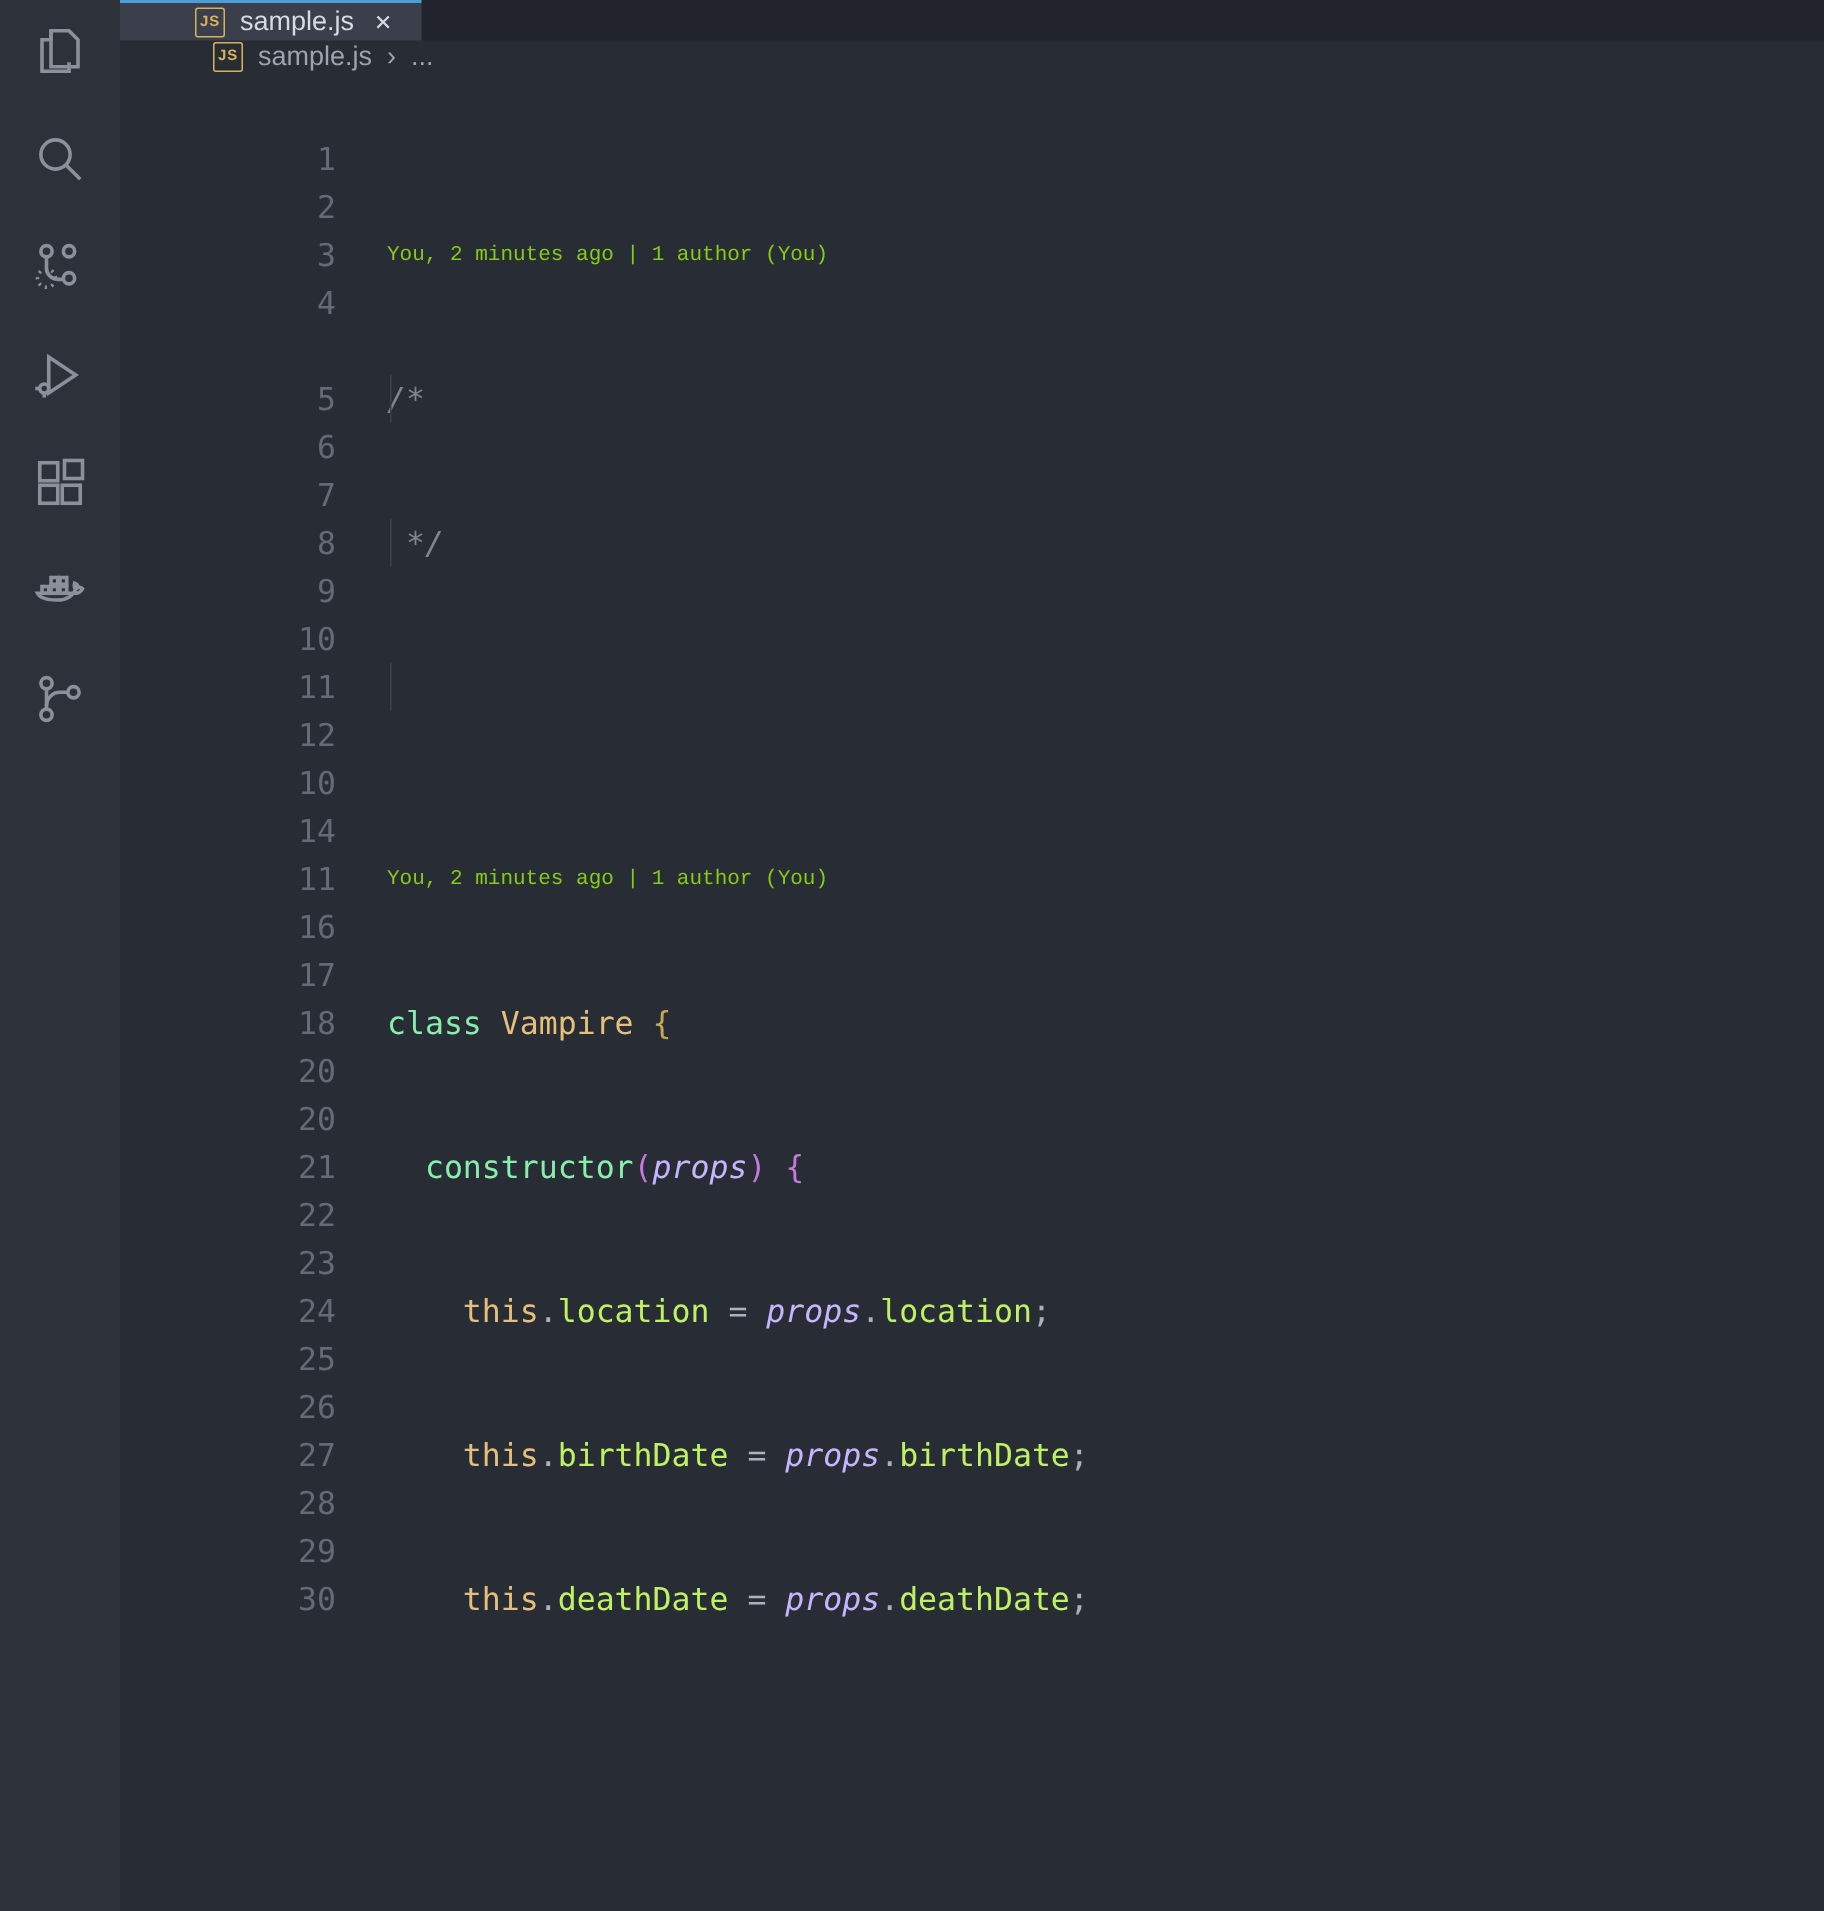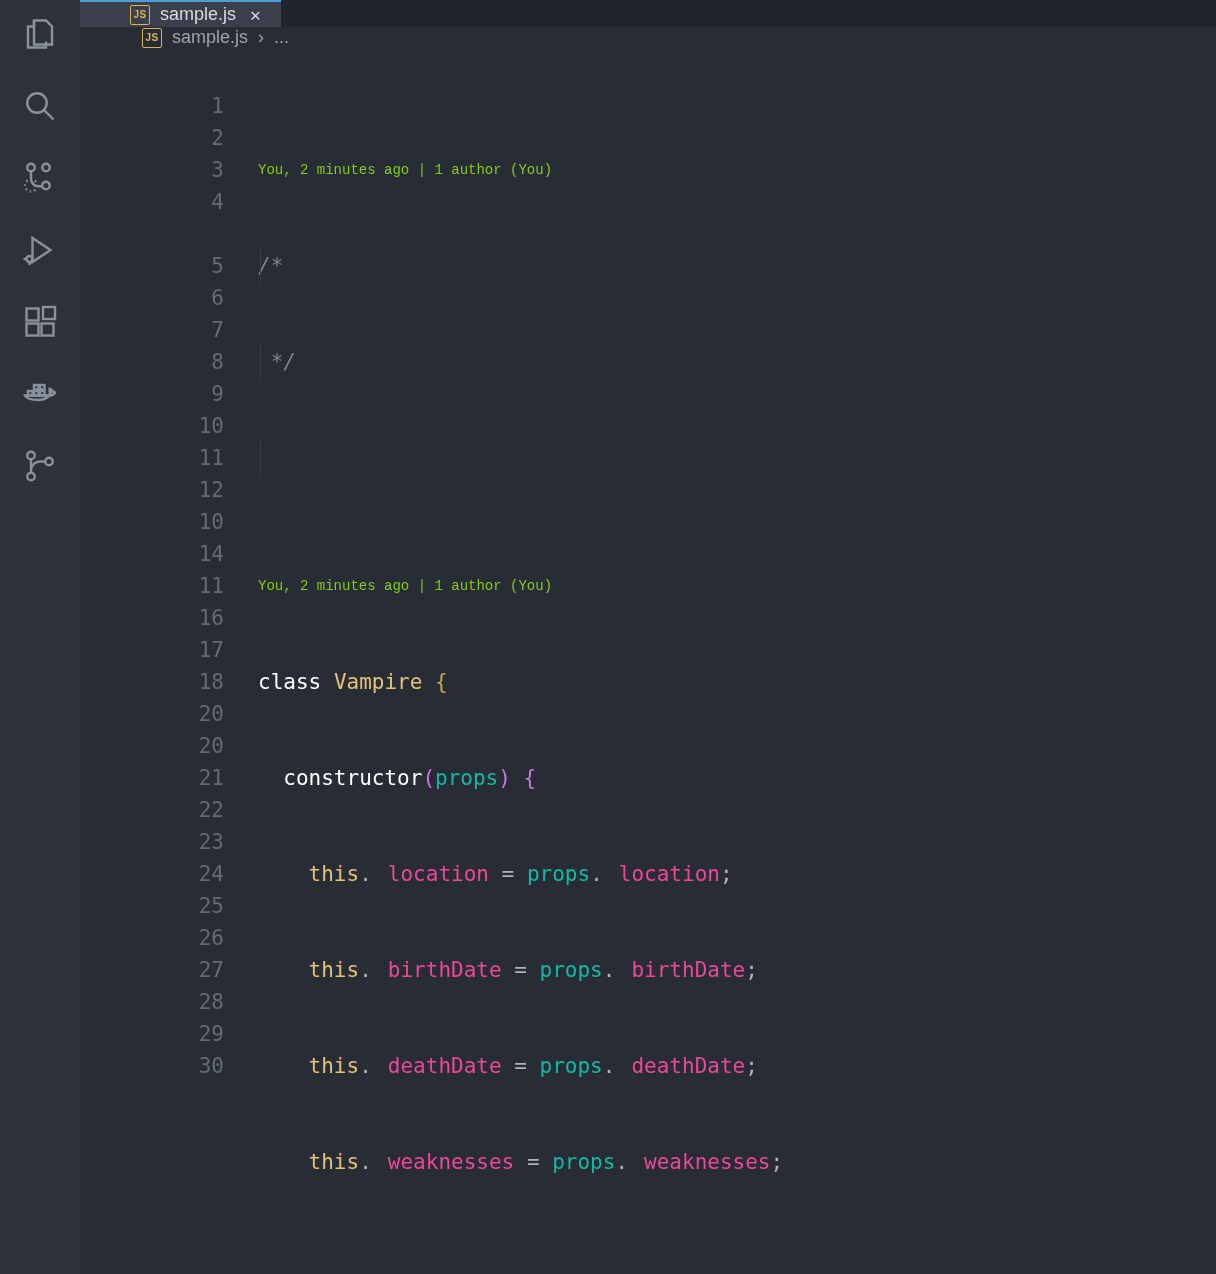--- a/index.html
+++ b/index.html
@@ -35,25 +35,25 @@
   .gutter { width:178px; text-align:right; color:#636b78; padding-right:34px; user-select:none; }
   .gutter .ln { height:32px; font-family:"SF Mono",Menlo,Consolas,monospace; }
   .gutter .blank-ln { height:32px; }
   .code { flex:1; white-space:pre; position:relative; }
   .code .row { height:32px; position:relative; }
 
   .blame { color:#84cc16; font-family:Liberation Mono, monospace; font-size:14px; height:32px; display:flex; align-items:center; padding-left:0; }
 
   
   .c-comment { color:#7f848e; font-style:italic; }
-  .c-keyword { color:#ffffff; }
+  .c-keyword { color:#86efac; }
   .c-class   { color:#e5c07b; }
-  .c-param   { color:#14b8a6; }
+  .c-param   { color:#c4b5fd; font-style:italic; }
   .c-this    { color:#e5c07b; }
-  .c-prop    { color:#ec4899;margin-left:16px; }
+  .c-prop    { color:#bef264; }
   .c-punc    { color:#abb2bf; }
   .c-brace   { color:#c9a654; }
   .c-brace2  { color:#c678dd; }
 
   .gline { position:absolute; left:2px; top:0; bottom:0; border-left:1px solid #3b4048; }
 
 </style>
 </head>
 <body>
 
@@ -181,21 +181,20 @@
         <div class="row"><span class="gline"></span><span class="c-comment">/*</span></div>
         <div class="row"><span class="gline"></span><span class="c-comment"> */</span></div>
         <div class="row"><span class="gline"></span></div>
 
         <div class="blame">You, 2 minutes ago | 1 author (You)</div>
         <div class="row"><span class="c-keyword">class</span><span> </span><span class="c-class">Vampire</span><span class="c-brace"> {</span></div>
         <div class="row"><span>  </span><span class="c-keyword">constructor</span><span class="c-brace2">(</span><span class="c-param">props</span><span class="c-brace2">)</span><span class="c-brace2"> {</span></div>
         <div class="row"><span>    </span><span class="c-this">this</span><span class="c-punc">.</span><span class="c-prop">location</span><span class="c-punc"> = </span><span class="c-param">props</span><span class="c-punc">.</span><span class="c-prop">location</span><span class="c-punc">;</span></div>
         <div class="row"><span>    </span><span class="c-this">this</span><span class="c-punc">.</span><span class="c-prop">birthDate</span><span class="c-punc"> = </span><span class="c-param">props</span><span class="c-punc">.</span><span class="c-prop">birthDate</span><span class="c-punc">;</span></div>
         <div class="row"><span>    </span><span class="c-this">this</span><span class="c-punc">.</span><span class="c-prop">deathDate</span><span class="c-punc"> = </span><span class="c-param">props</span><span class="c-punc">.</span><span class="c-prop">deathDate</span><span class="c-punc">;</span></div>
-        <div class="row"><span>    </span><span class="c-this">this</span><span class="c-punc">.</span><span class="c-prop">weaknesses</span><span class="c-punc"> = </span><span class="c-param">props</span><span class="c-punc">.</span><span class="c-prop">weaknesses</span><span class="c-punc">;</span></div>
         
         
         
         
         
         
         
         
         
         

